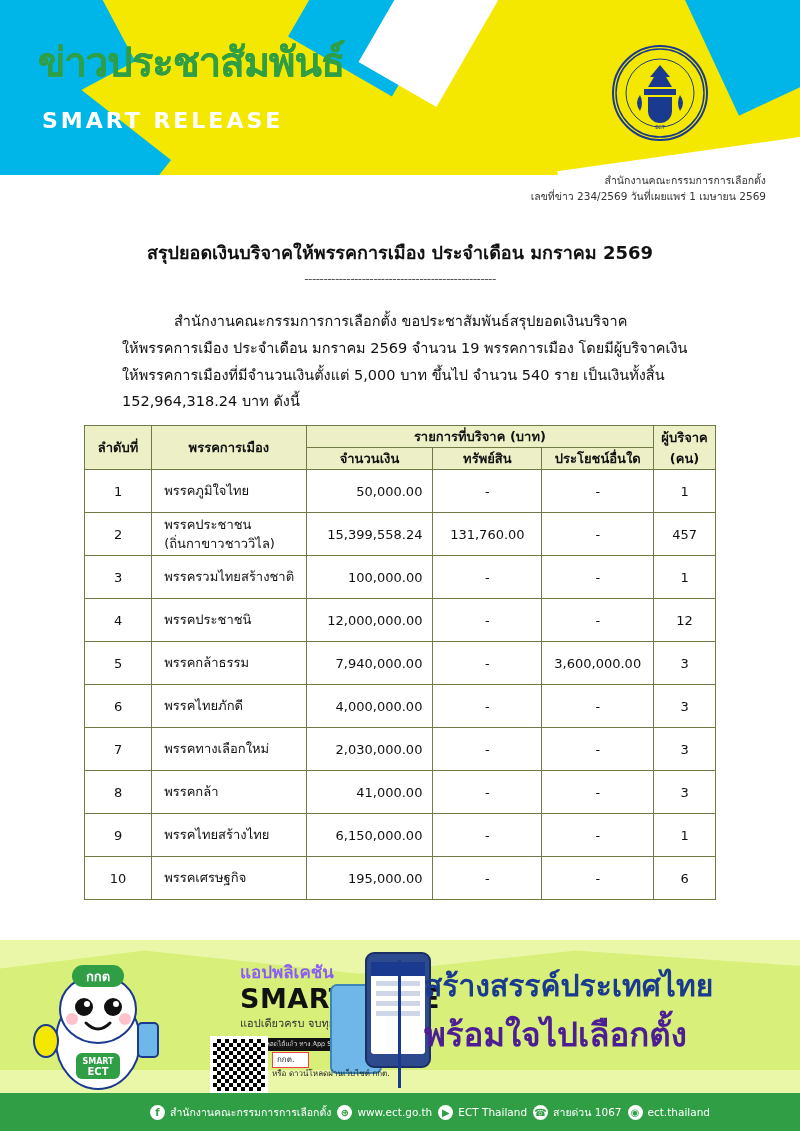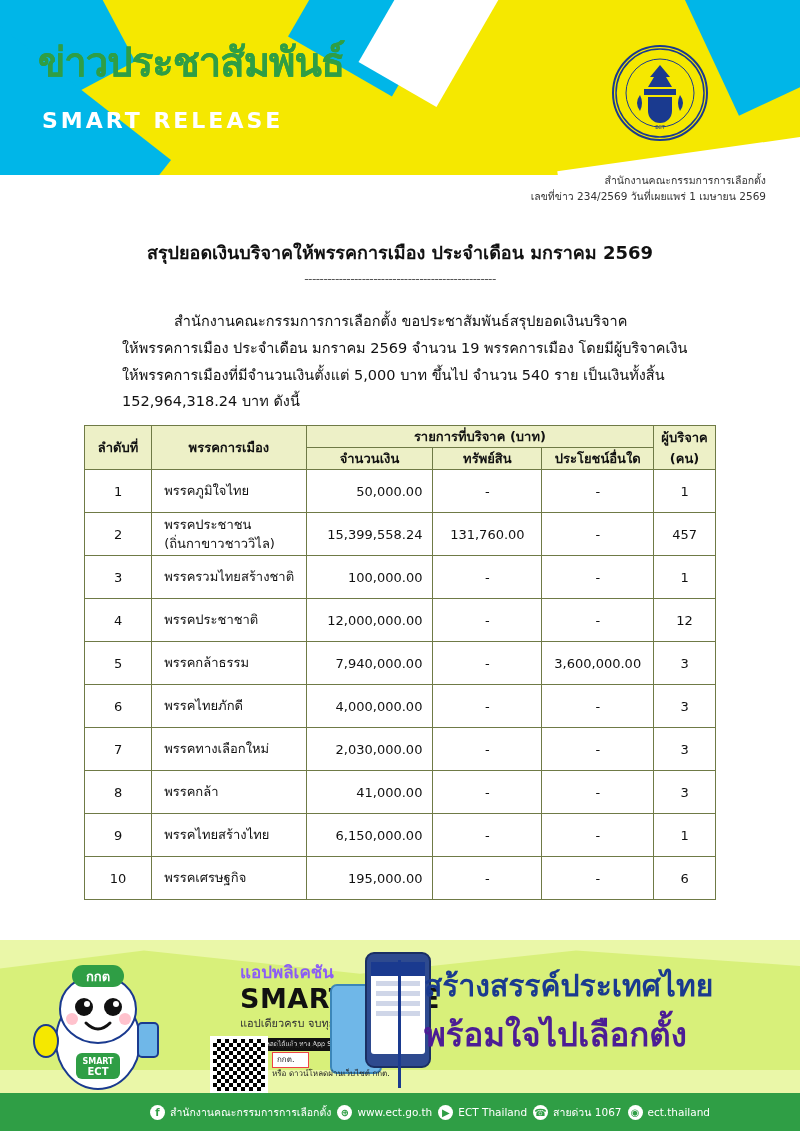--- a/index.html
+++ b/index.html
@@ -185,21 +185,21 @@
           <tr>
             <td class="c-no"><span>3</span></td>
             <td class="c-party"><span>พรรครวมไทยสร้างชาติ</span></td>
             <td class="c-num"><span>100,000.00</span></td>
             <td class="c-ctr"><span>-</span></td>
             <td class="c-ctr"><span>-</span></td>
             <td class="c-ctr"><span>1</span></td>
           </tr>
           <tr>
             <td class="c-no"><span>4</span></td>
-            <td class="c-party"><span>พรรคประชาชาติ</span></td>
+            <td class="c-party"><span>พรรคประชาชนิ</span></td>
             <td class="c-num"><span>12,000,000.00</span></td>
             <td class="c-ctr"><span>-</span></td>
             <td class="c-ctr"><span>-</span></td>
             <td class="c-ctr"><span>12</span></td>
           </tr>
           <tr>
             <td class="c-no"><span>5</span></td>
             <td class="c-party"><span>พรรคกล้าธรรม</span></td>
             <td class="c-num"><span>7,940,000.00</span></td>
             <td class="c-ctr"><span>-</span></td>

